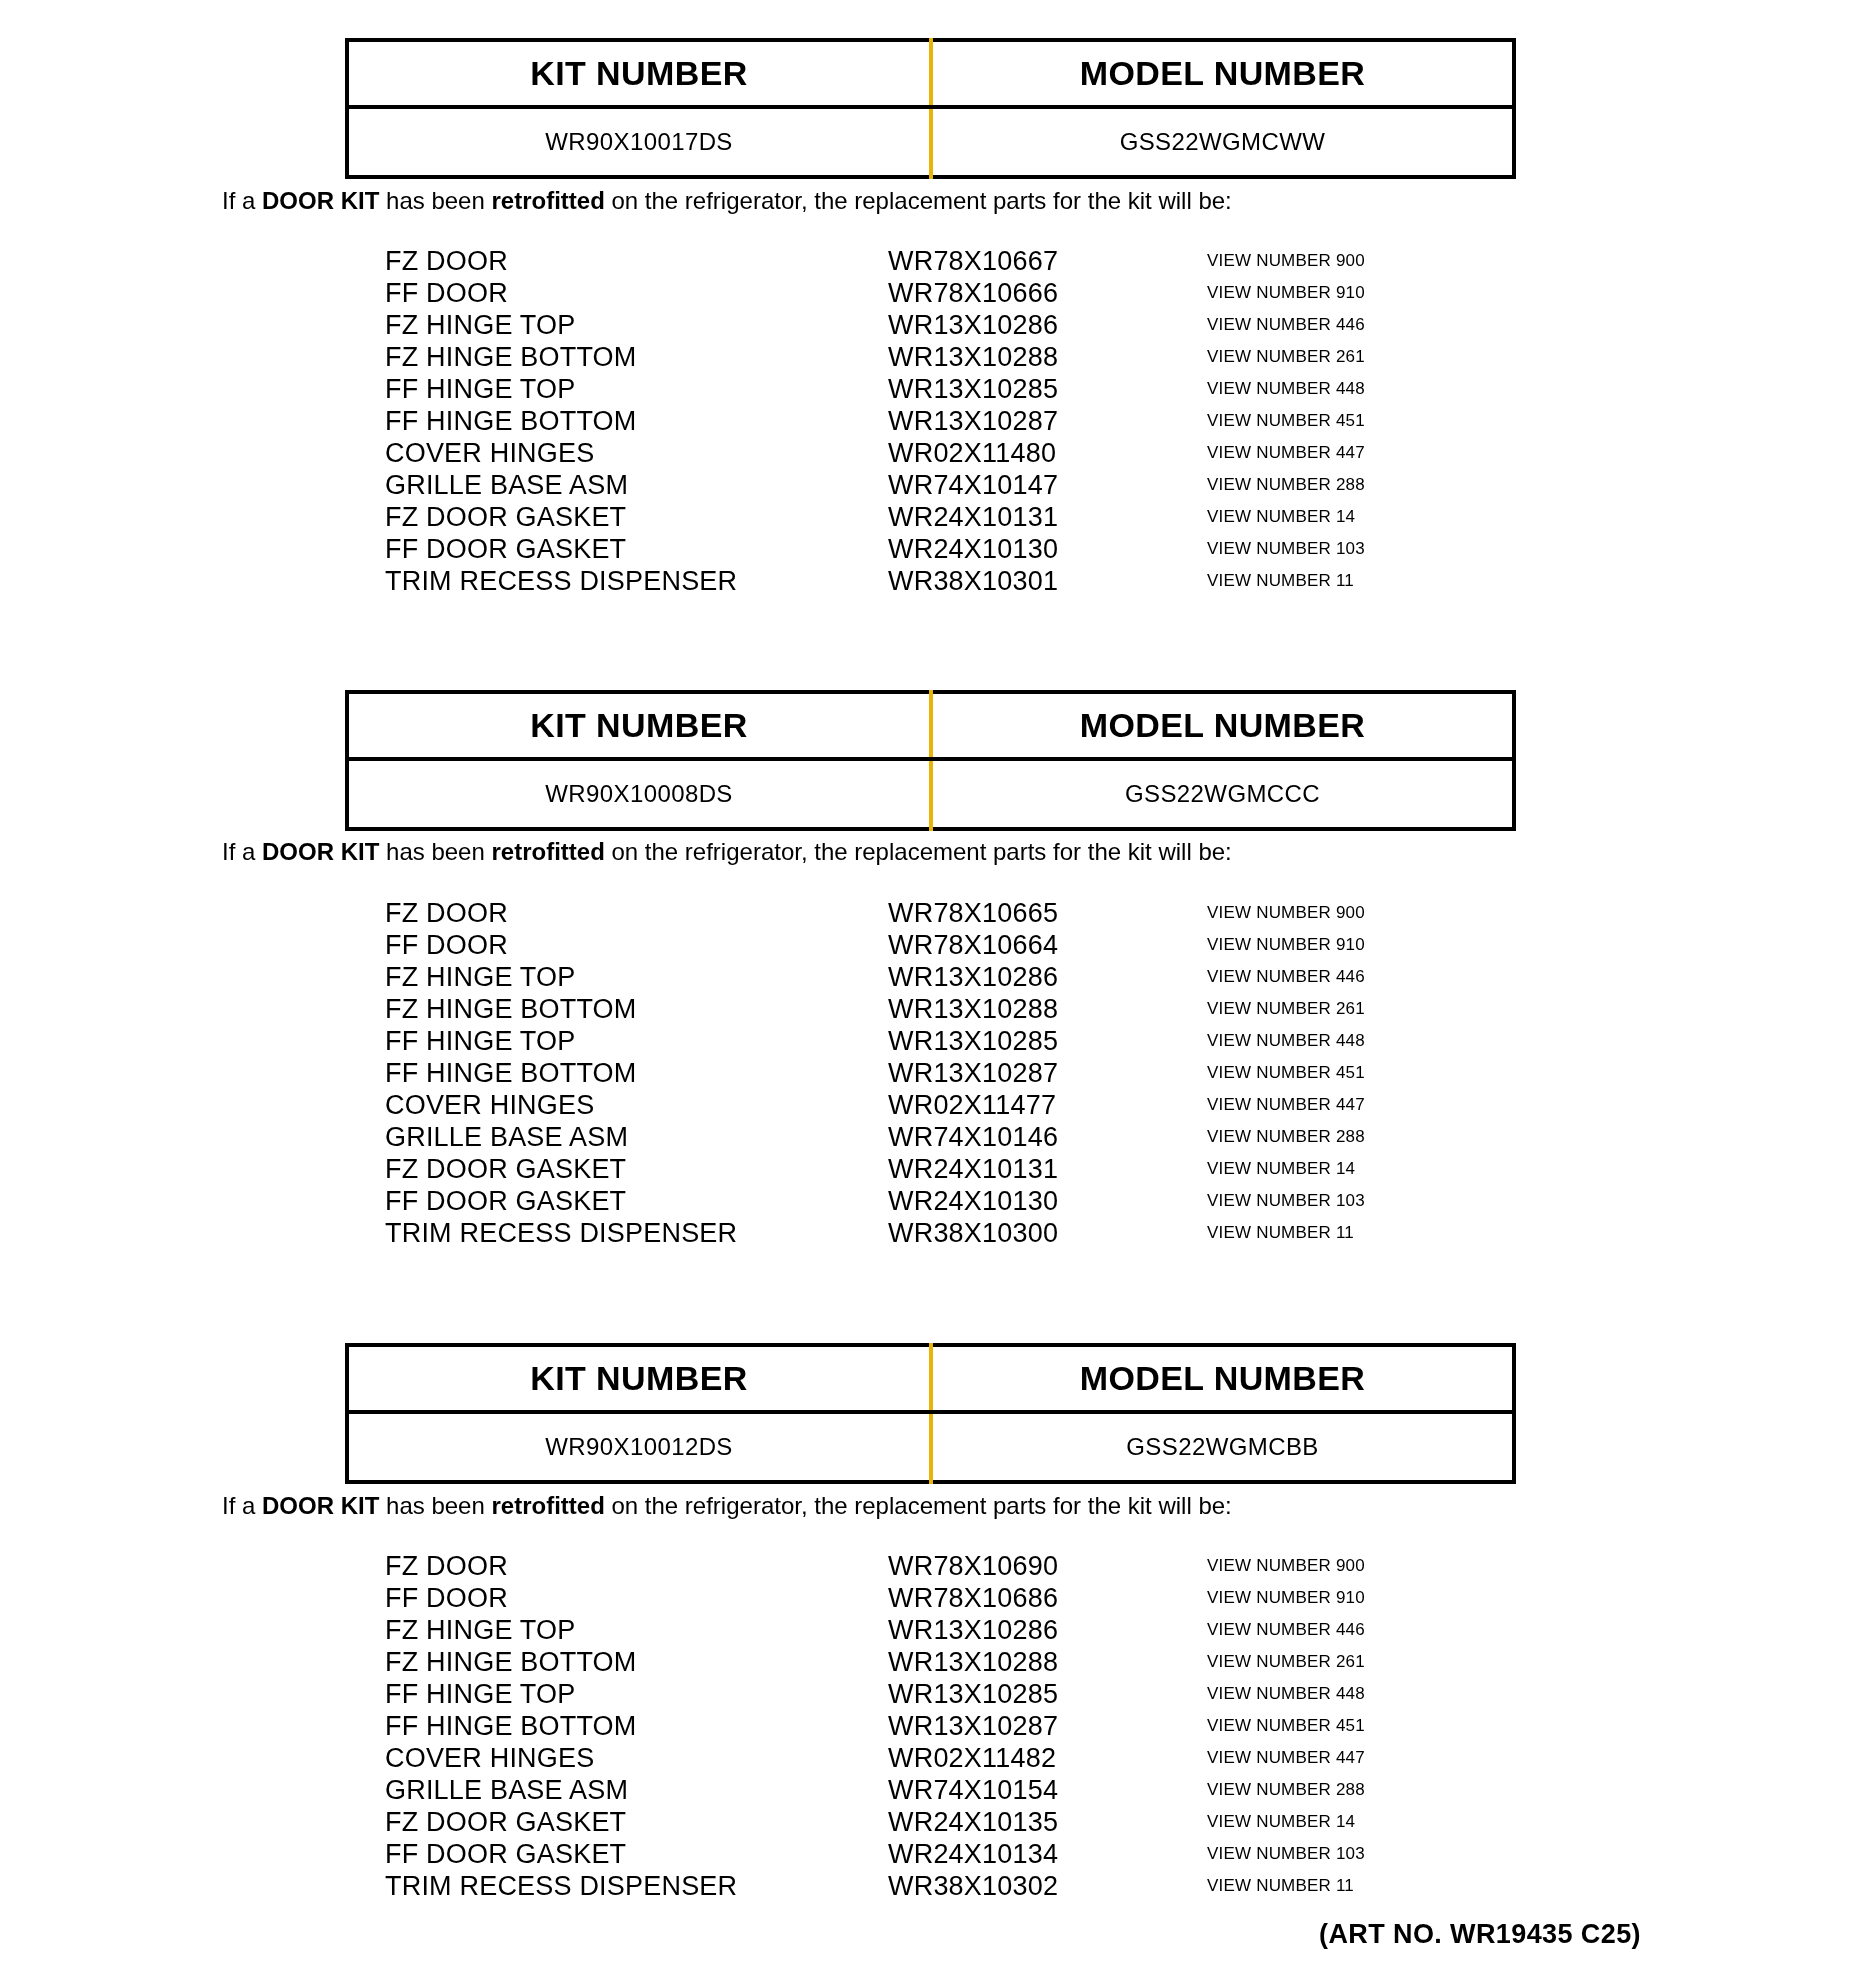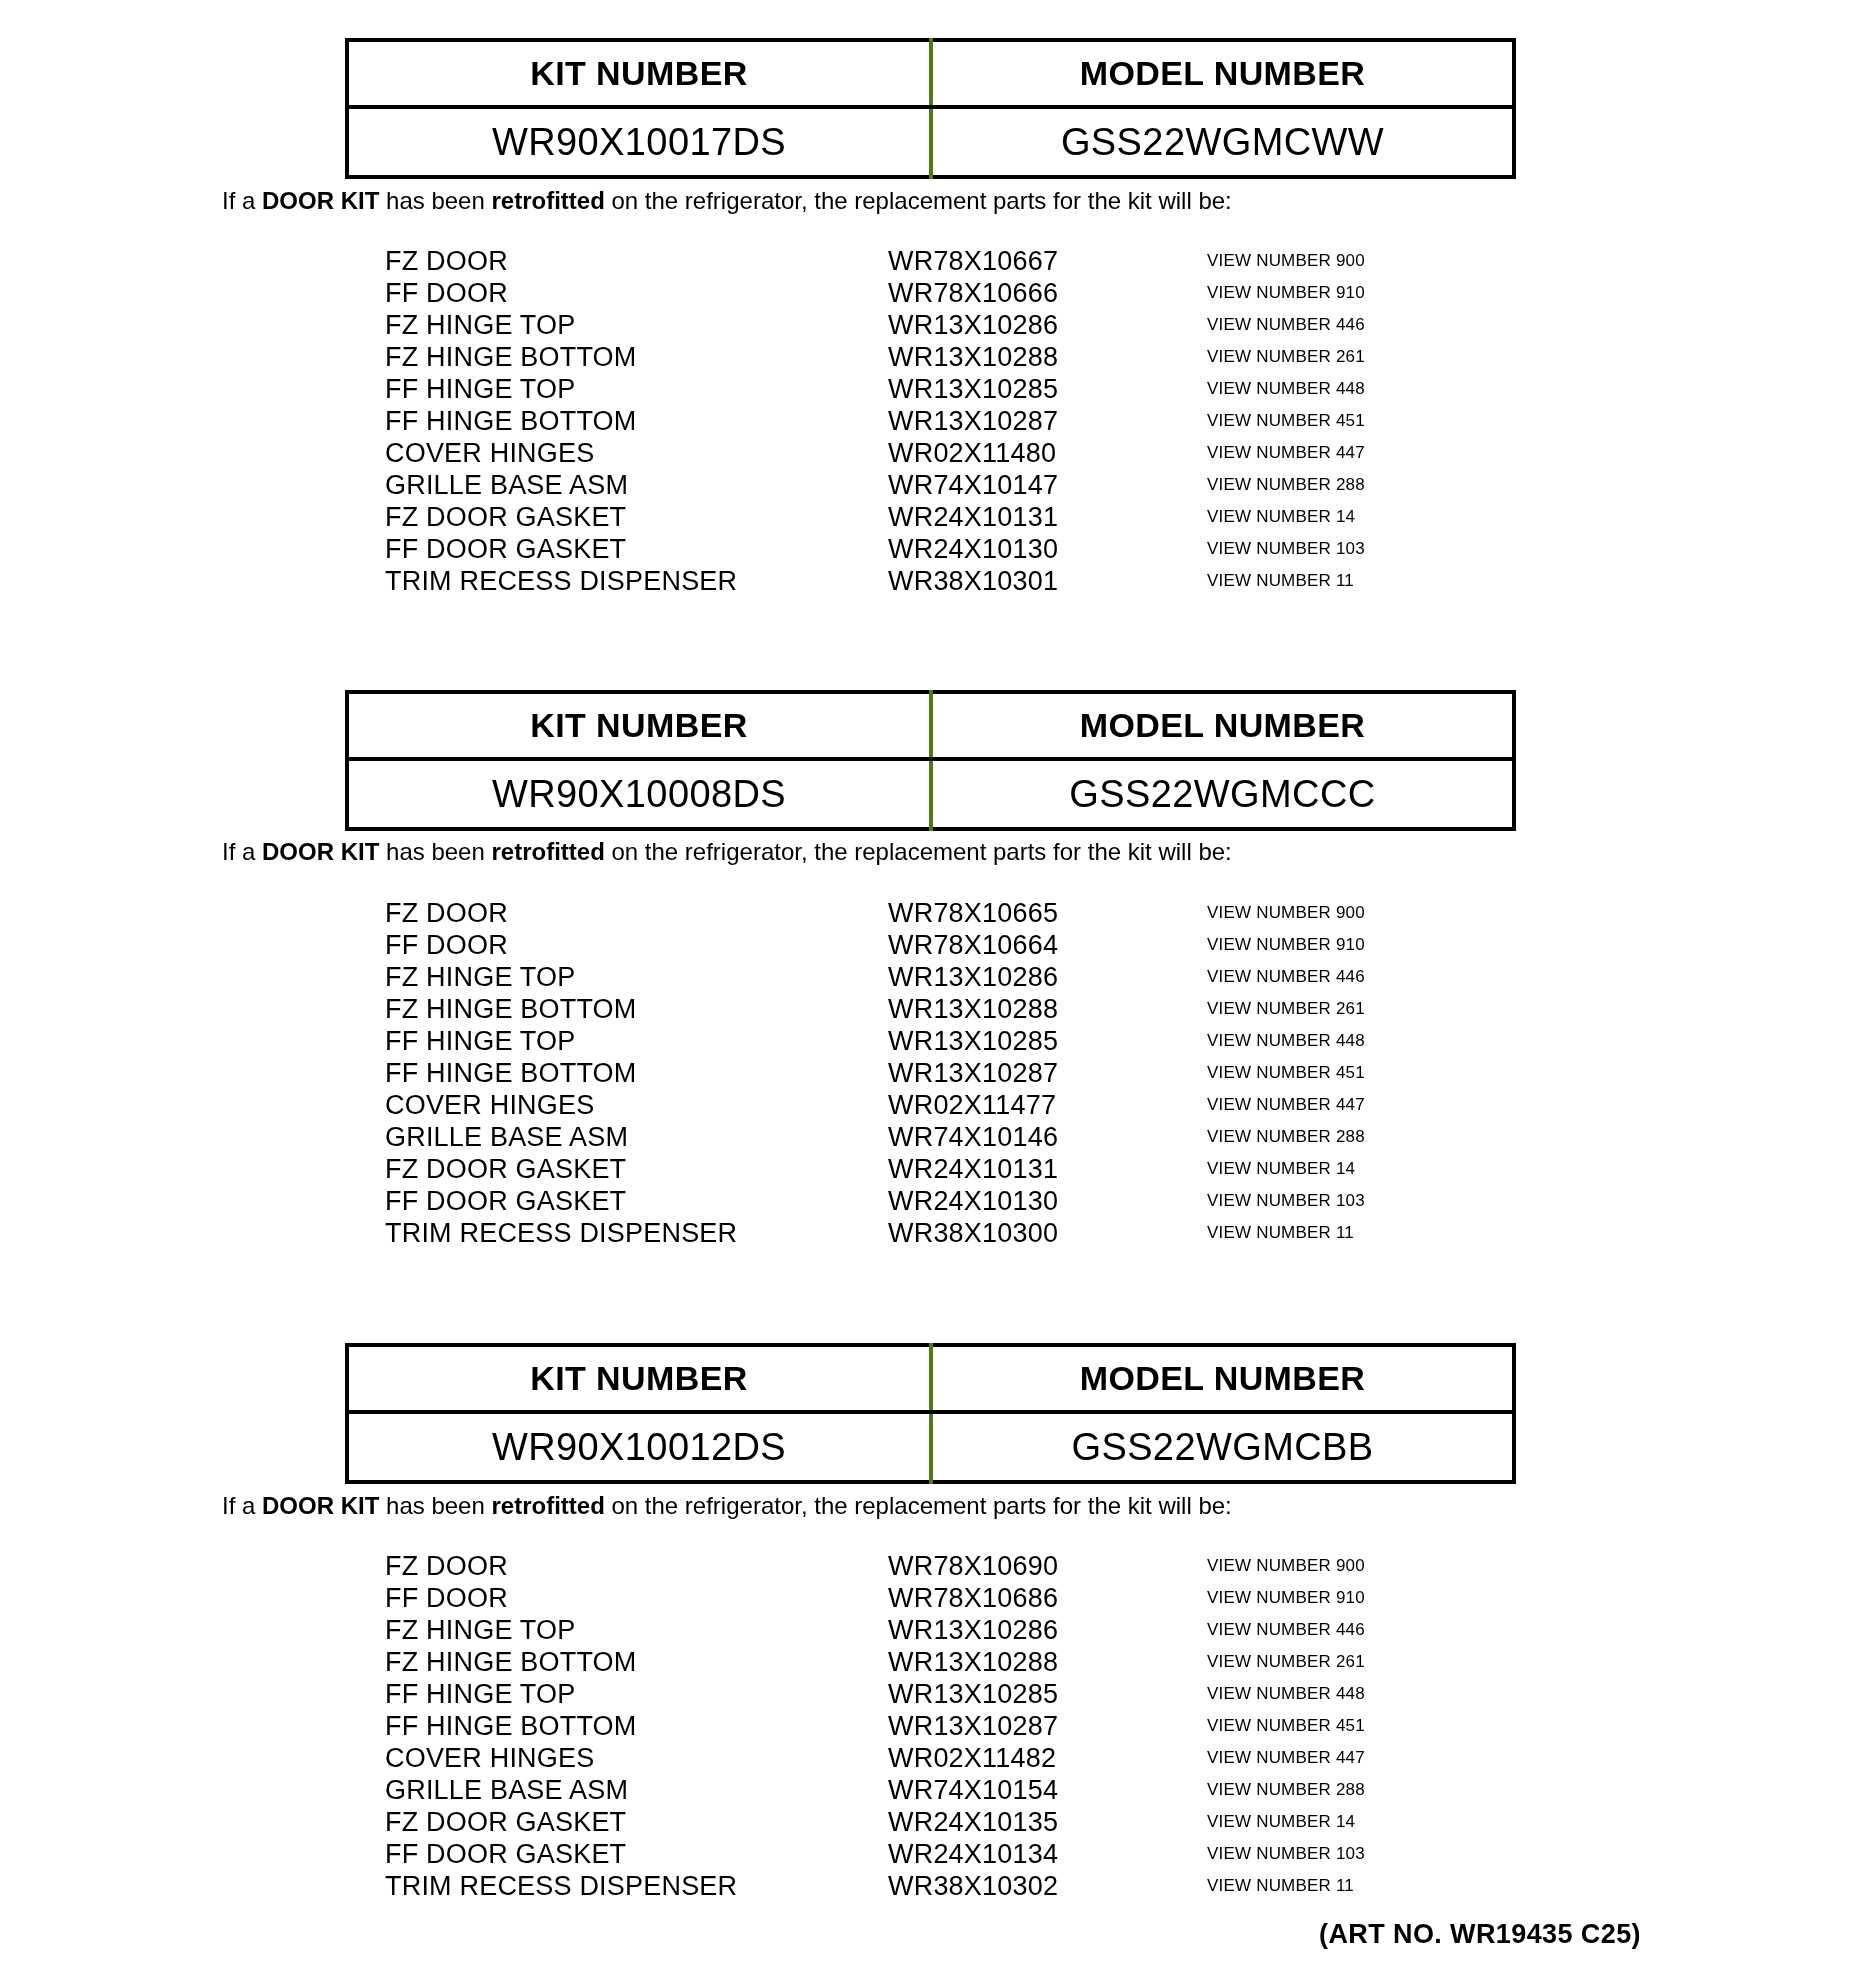--- a/index.html
+++ b/index.html
@@ -52,27 +52,27 @@
   }
   .kit-table th {
     height: 63px;
     font-size: 34px;
     font-weight: bold;
     letter-spacing: 0.4px;
     border-bottom: 4.8px solid #000;
   }
   .kit-table td {
     height: 66px;
-    font-size: 38px;
+    font-size: 24px;
     font-weight: normal;
     letter-spacing: 0.4px;
   }
   .kit-table th.divider,
   .kit-table td.divider {
-    border-left: 4px solid #4d7c0f;
+    border-left: 4px solid #eab308;
     text-align: center;
   }
 
   
   .intro {
     position: absolute;
     left: 222px;
     font-size: 24px;
     line-height: 35px;
     white-space: nowrap;

